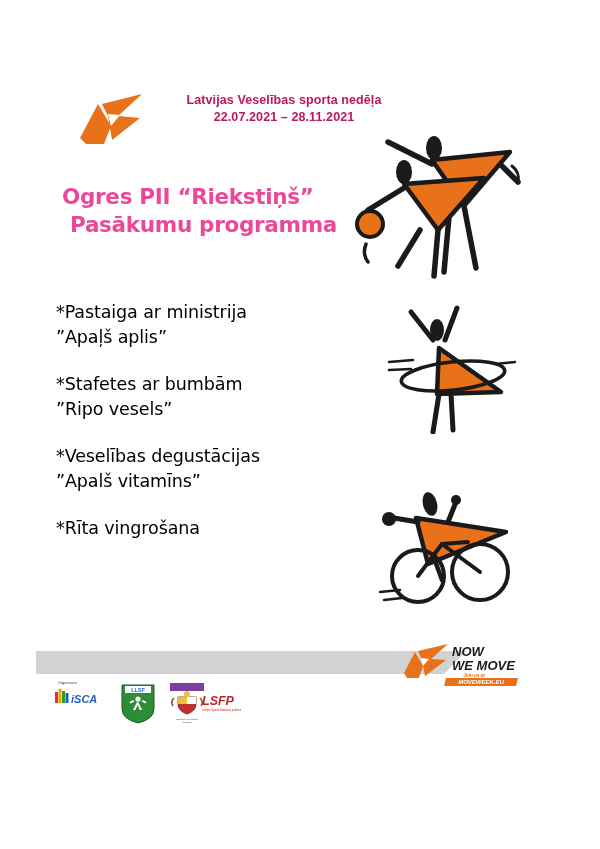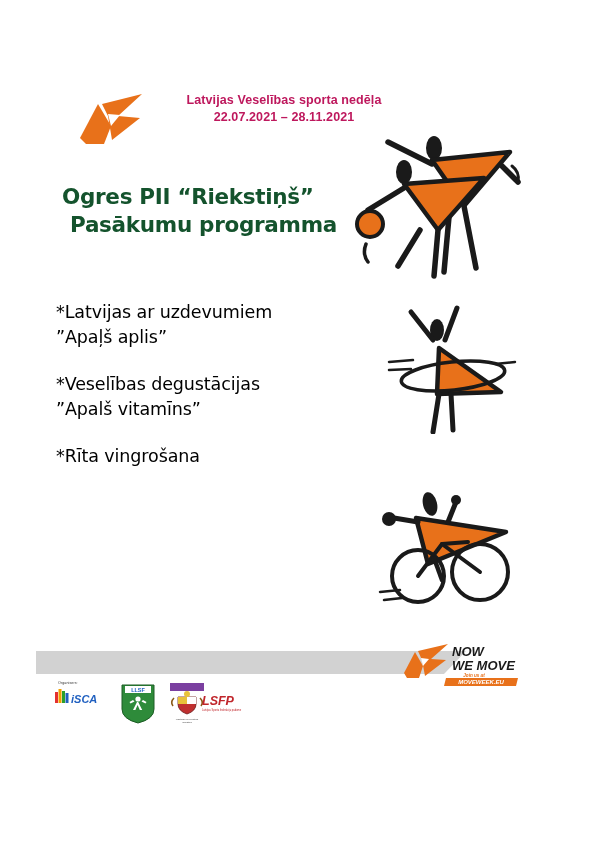--- a/index.html
+++ b/index.html
@@ -60,21 +60,21 @@
     left: 62px;
     top: 183px;
     width: 300px;
   }
   .title-line {
     font-family: "DejaVu Sans", sans-serif;
     font-weight: bold;
     font-size: 21.5px;
     line-height: 28px;
     letter-spacing: -0.3px;
-    color: #14532d;
+    color: #ec4899;
     white-space: nowrap;
   }
   .title-line.second { padding-left: 8px; }
 
   
   .program {
     position: absolute;
     left: 56px;
     top: 300px;
     width: 320px;
@@ -157,24 +157,28 @@
   </div>
 
   <div class="title-block">
     <div class="title-line">Ogres PII “Riekstiņš”</div>
     <div class="title-line second">Pasākumu programma</div>
   </div>
 
   <div class="program">
 
     <div class="program-item">
-      <div class="item-main">*Latvijas ar uzdevumiem</div>
+      <div class="item-main">*Pastaiga ar ministrija</div>
       <div class="item-sub">”Apaļš aplis”</div>
     </div>
 
+    <div class="program-item">
+      <div class="item-main">*Stafetes ar bumbām</div>
+      <div class="item-sub">”Ripo vesels”</div>
+    </div>
 
     <div class="program-item">
       <div class="item-main">*Veselības  degustācijas</div>
       <div class="item-sub">”Apalš vitamīns”</div>
     </div>
 
     <div class="program-item">
       <div class="item-main">*Rīta vingrošana</div>
     </div>
 

